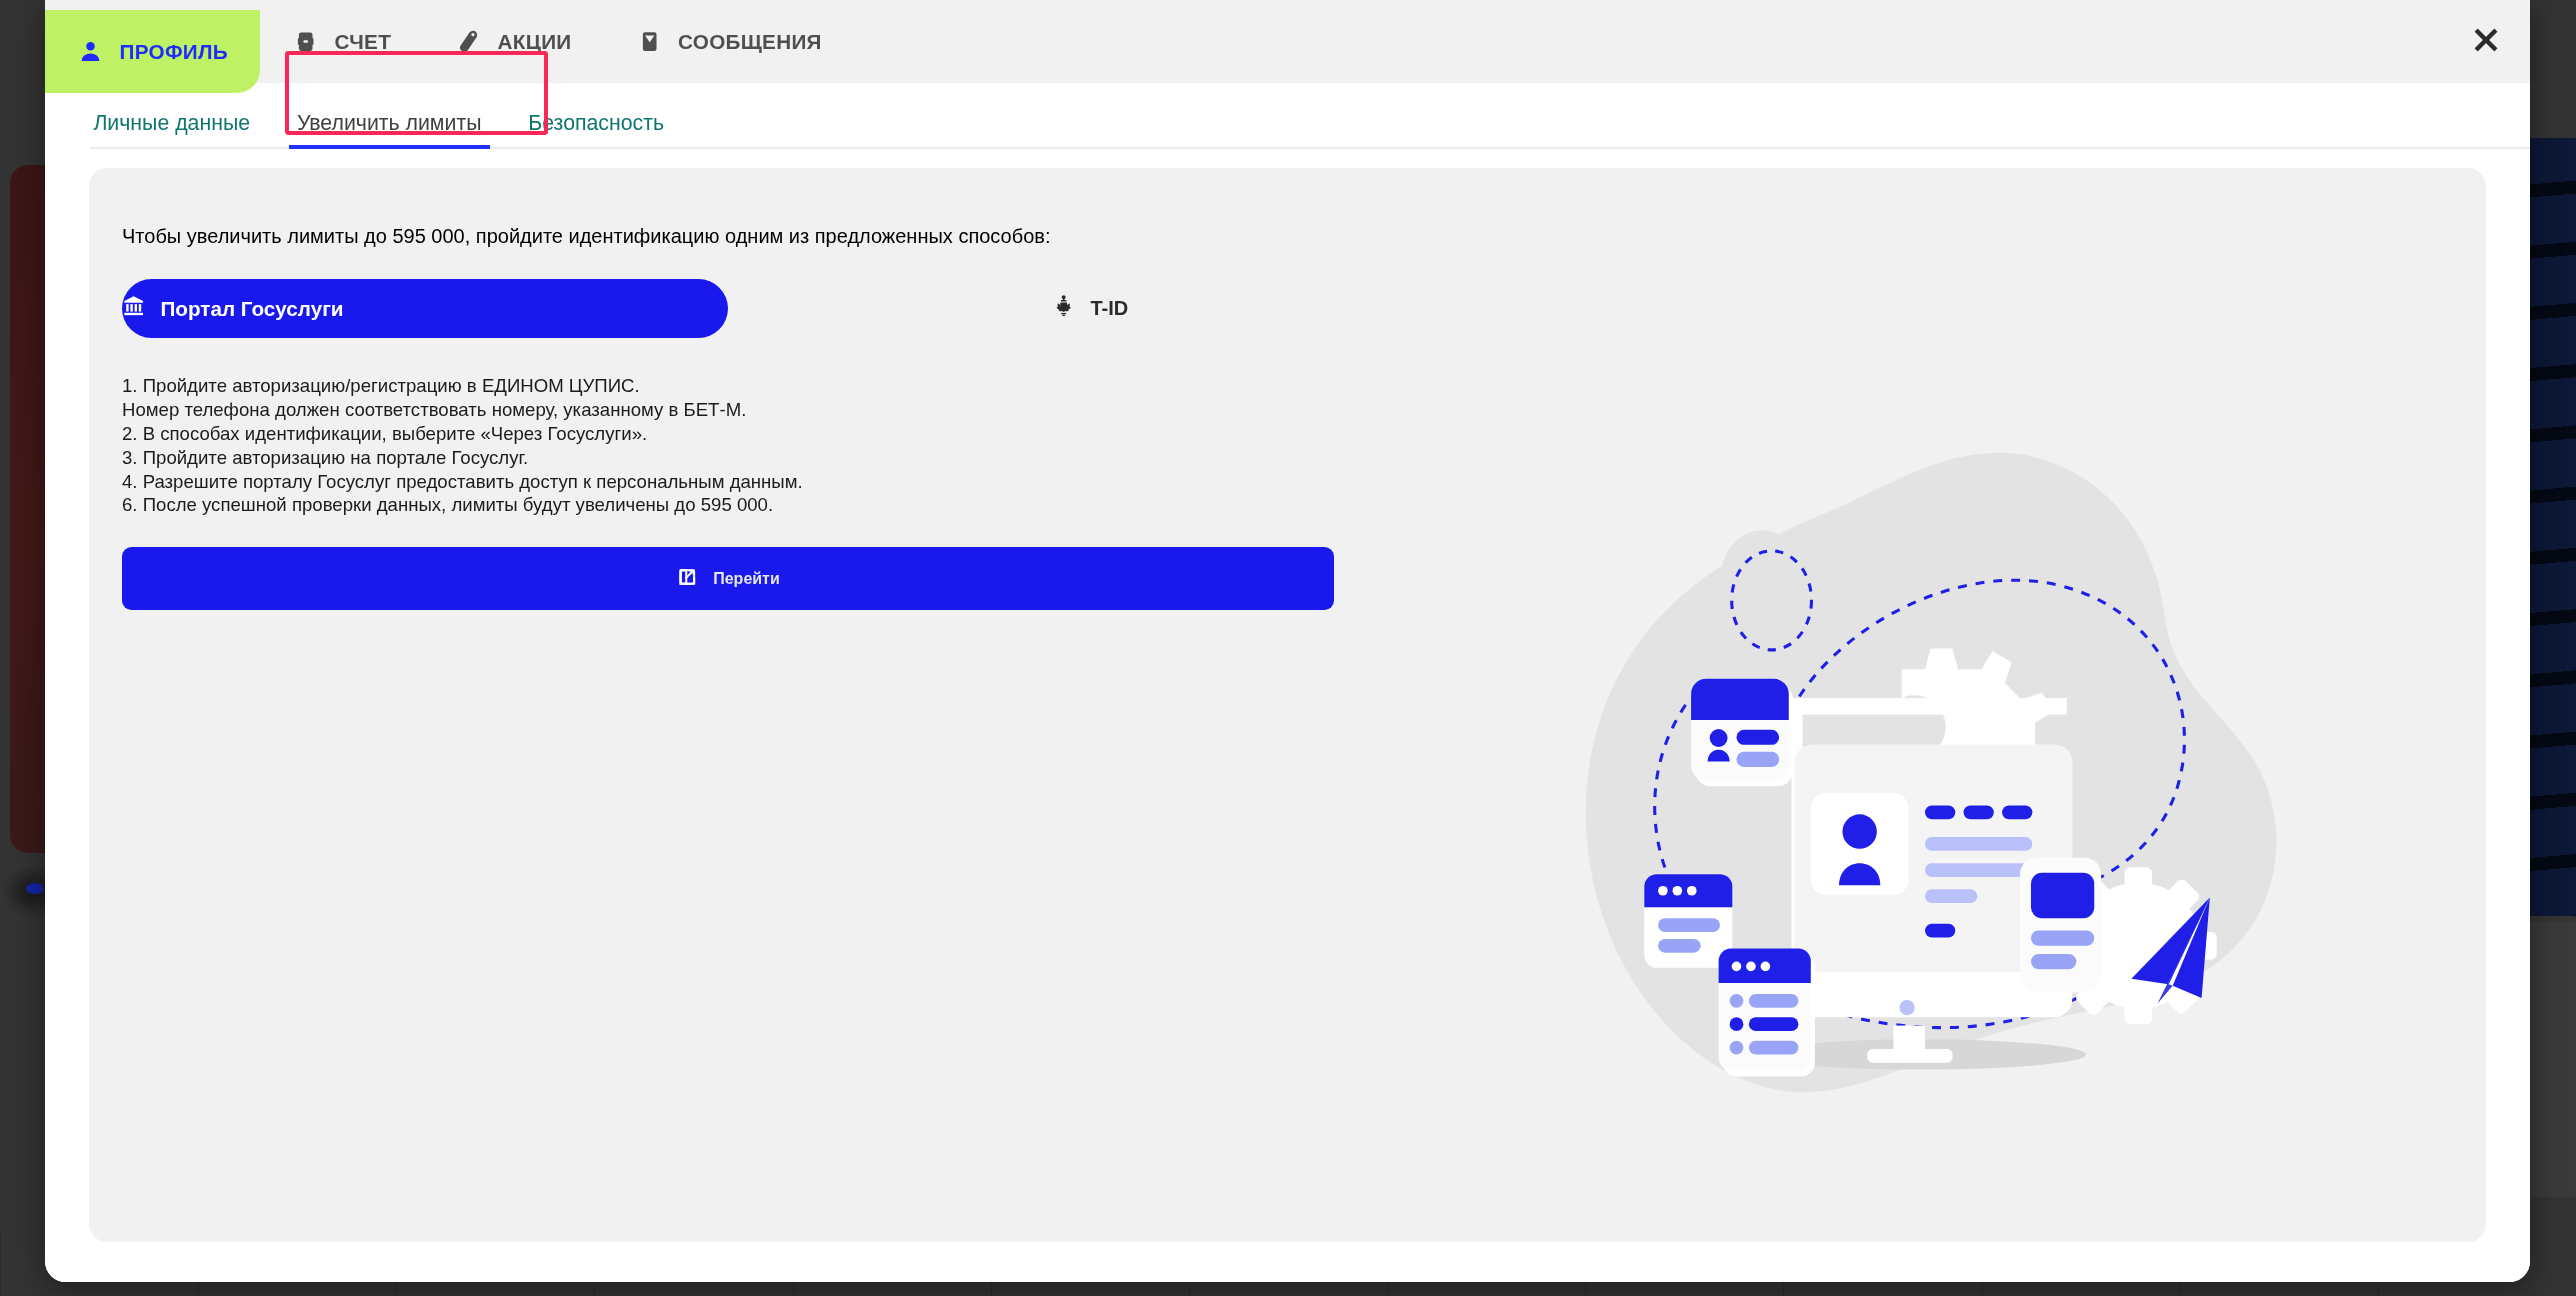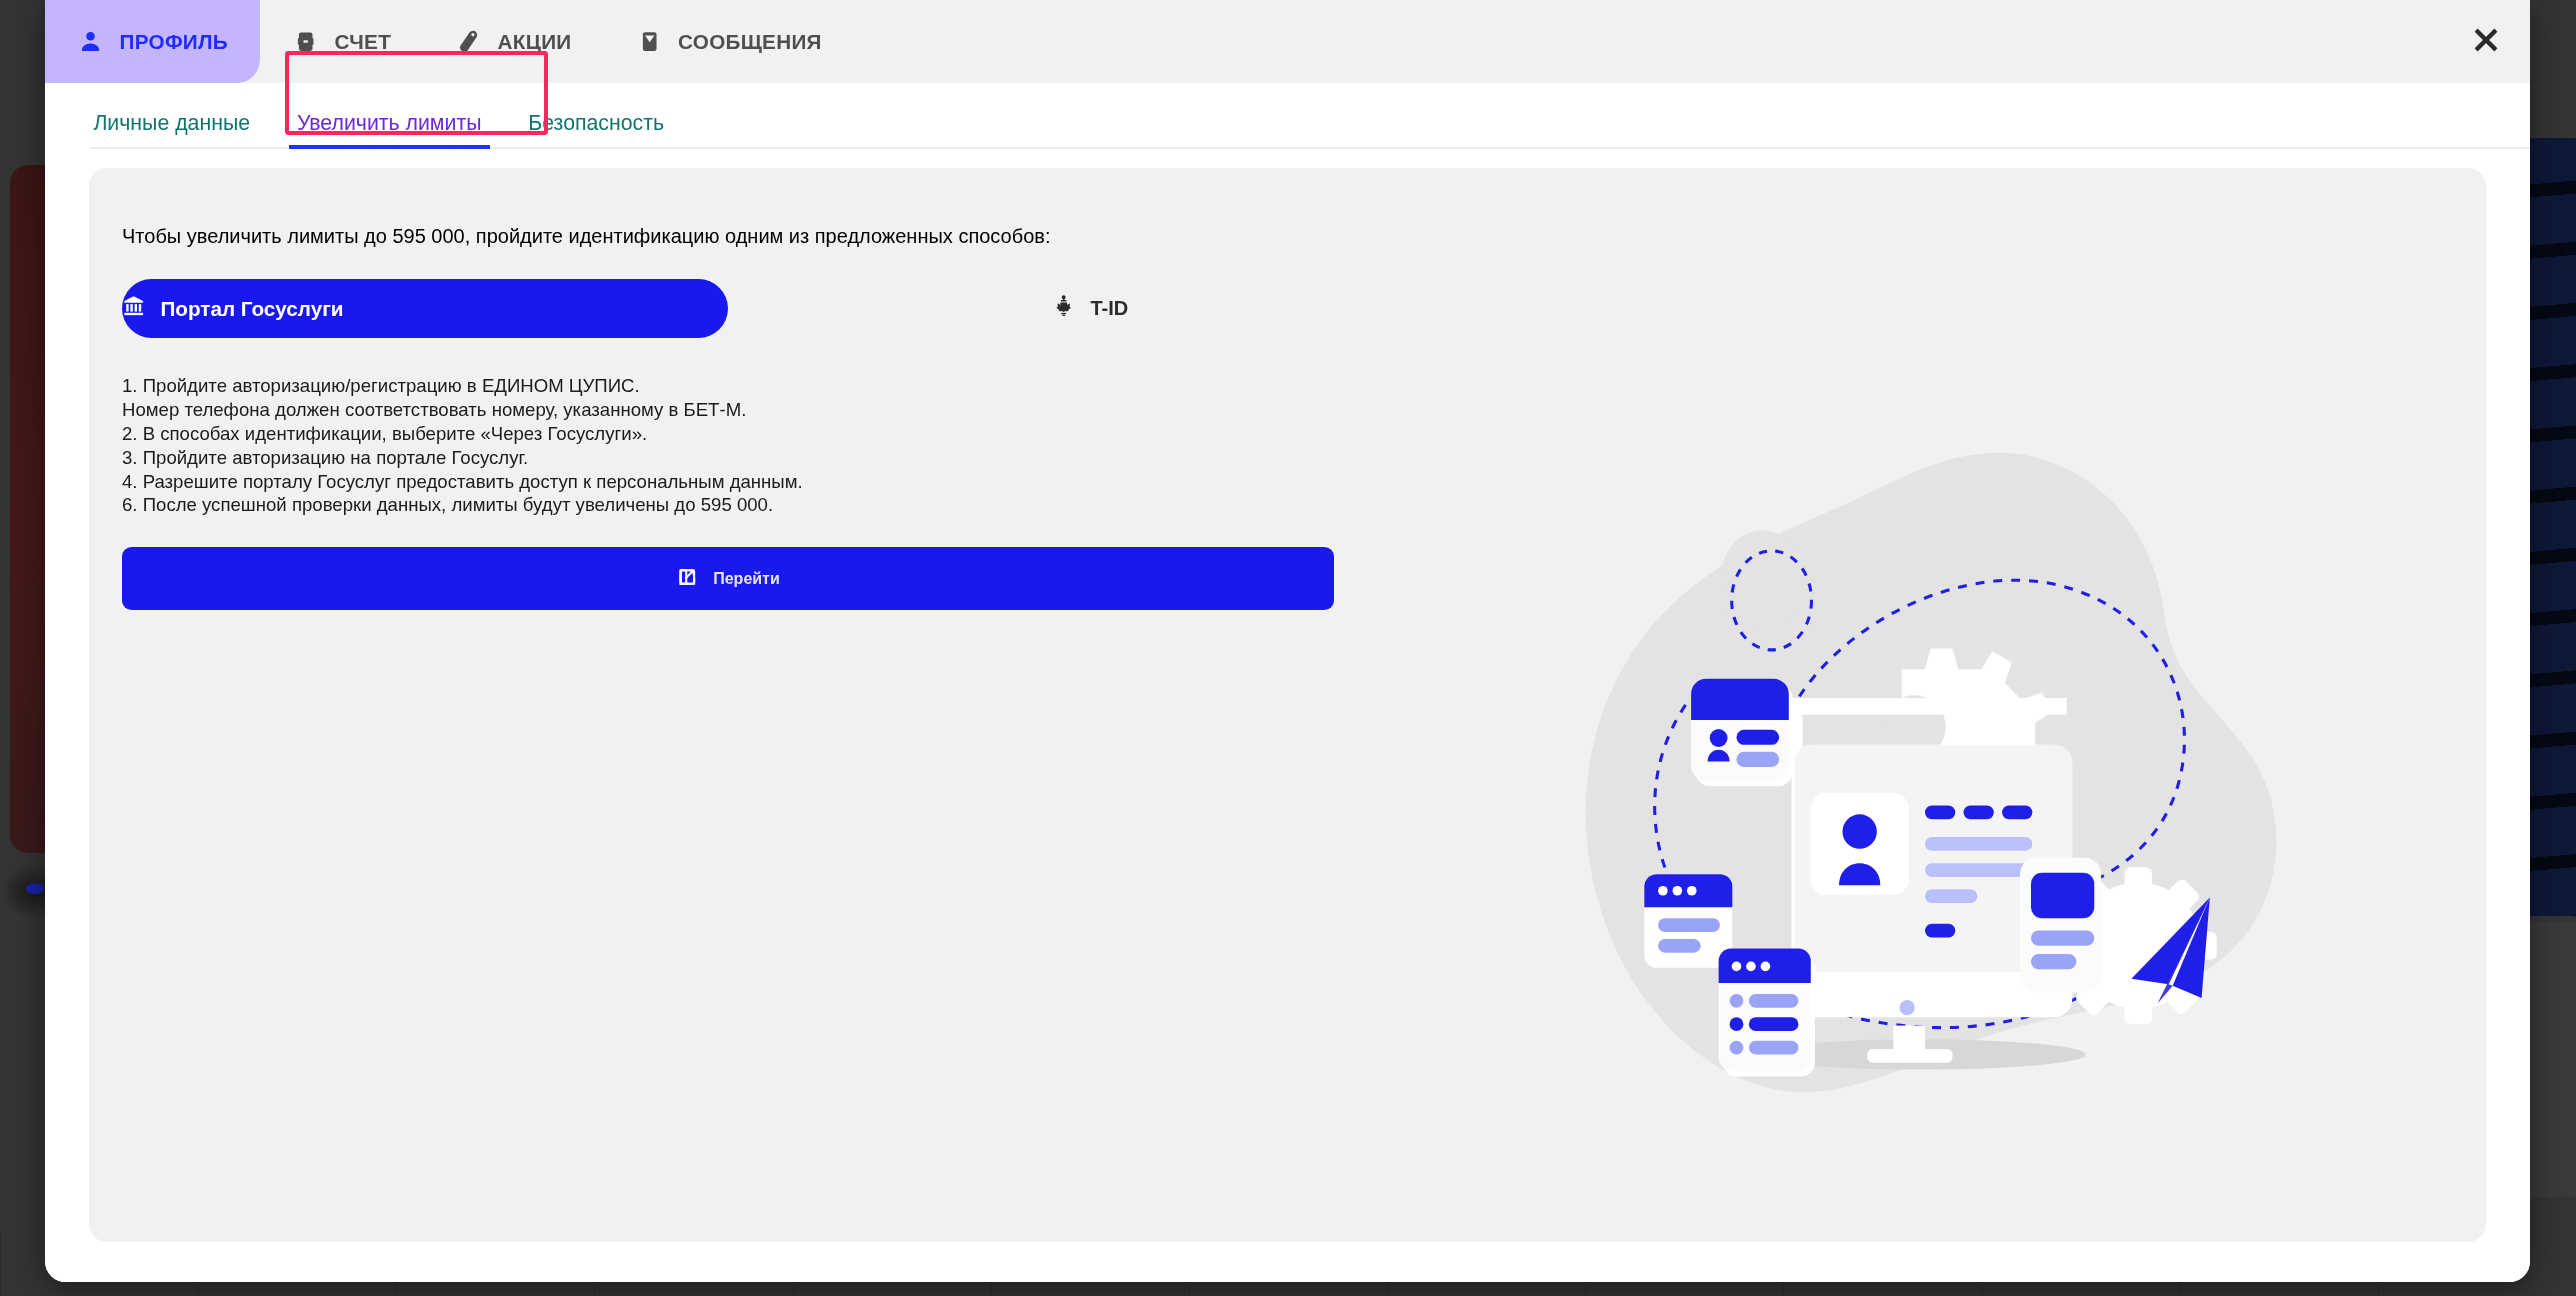--- a/index.html
+++ b/index.html
@@ -115,25 +115,26 @@
     font-size: 20.7px;
     font-weight: 700;
     letter-spacing: 0.3px;
     cursor: pointer;
     white-space: nowrap;
     background: transparent;
     border: none;
     font-family: inherit;
   }
   .ttab.active {
-    background: #c4b5fd;
+    background: #bef264;
     color: #1f2bff;
     border-radius: 0 0 23.4px 0;
     position: relative;
     z-index: 3;
+    margin-top: 10px;
   }
   .ttab.active .ticon svg { fill: #1f2bff; }
   .ticon { display: inline-flex; align-items: center; justify-content: center; width: 27.5px; height: 27.5px;}
   .ticon svg { fill: #4f4f4f; }
 
   .topbar-spacer { flex: 1 1 auto; }
 
   .close-btn {
     width: 89px;
     display: flex; align-items: center; justify-content: center;
@@ -161,21 +162,21 @@
     padding: 0 23.4px 15px 23.4px;
     font-size: 21.3px;
     color: #0f766e;
     cursor: pointer;
     background: transparent; border: none;
     font-family: inherit;
     white-space: nowrap;
     line-height: 1;
     z-index: 2;
   }
-  .stab.active { color: #6d28d9; }
+  .stab.active { color: #404040; }
   .stab.active::after {
     content:"";
     position: absolute;
     left: 15px; right: 15px; bottom: 0;
     height: 4.1px; background: #2030ff;
     z-index: 3;
   }
 
   
   .annot-box {

